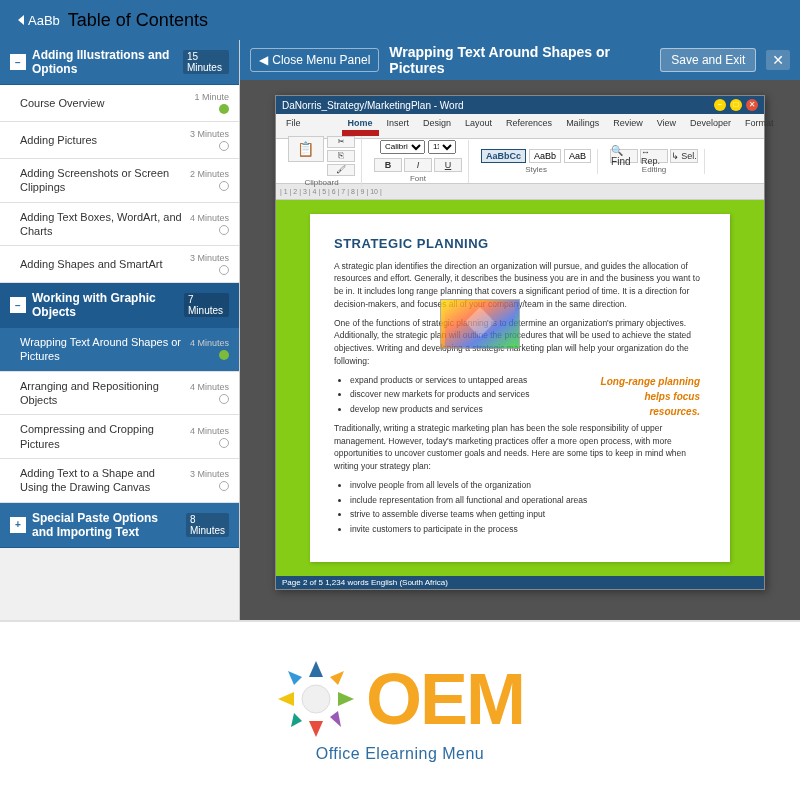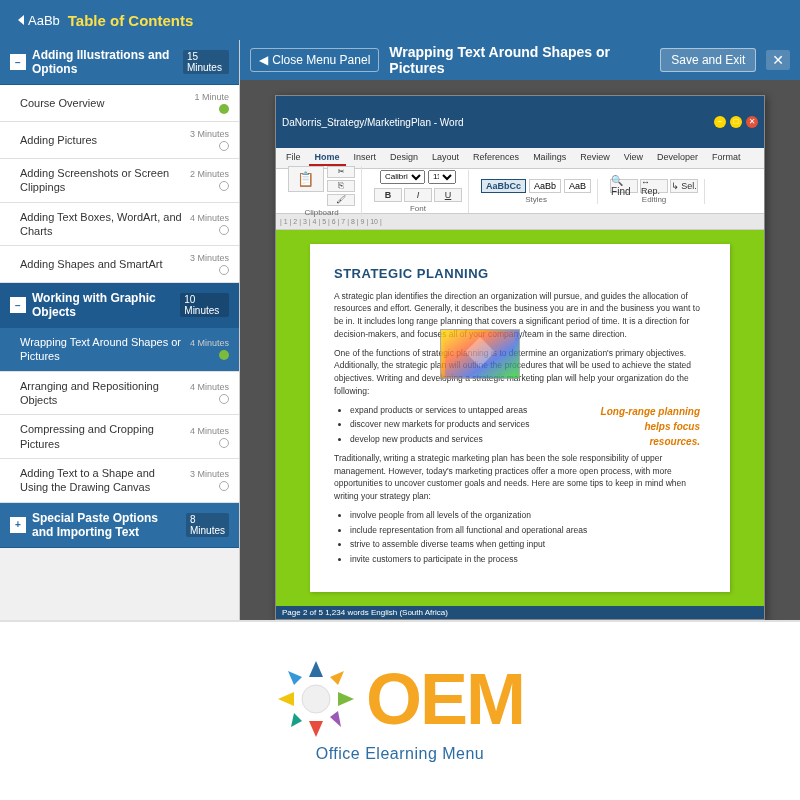--- a/index.html
+++ b/index.html
@@ -24,23 +24,23 @@
     }
     .top-nav .chevron-left {
       display: inline-block;
       width: 0;
       height: 0;
       border-top: 5px solid transparent;
       border-bottom: 5px solid transparent;
       border-right: 6px solid #fff;
     }
     .top-nav .toc-label {
-      color: #fde047;
-      font-size: 15px;
-      font-weight: bold;
+      color: #000000;
+      font-size: 18px;
+      font-weight: normal;
       flex: 1;
     }
 
     
     .main-area {
       display: flex;
       height: 580px;
     }
 
     
@@ -200,21 +200,21 @@
       width: 490px;
       background: #f0f0f0;
       border: 1px solid #888;
       box-shadow: 2px 2px 8px rgba(0,0,0,0.4);
     }
 
     .word-titlebar {
       background: #1f4e79;
       color: #fff;
       font-size: 10px;
-      padding: 20px 6px;
+      padding: 3px 6px;
       display: flex;
       justify-content: space-between;
       align-items: center;
     }
     .word-titlebar .win-btns {
       display: flex;
       gap: 4px;
     }
     .win-btn {
       width: 12px; height: 12px;
@@ -239,22 +239,23 @@
       gap: 2px;
       font-size: 9px;
     }
     .ribbon-tab {
       padding: 2px 6px;
       cursor: pointer;
       color: #333;
     }
     .ribbon-tab.active {
       color: #1f4e79;
-      border-bottom: 2px solid #b91c1c;
+      border-bottom: 6px solid #b91c1c;
       font-weight: bold;
+      margin-left: 33px;
     }
     .ribbon-tools {
       background: #fff;
       border-bottom: 1px solid #ccc;
       height: 45px;
       display: flex;
       align-items: center;
       padding: 2px 6px;
       gap: 6px;
     }
@@ -461,21 +462,21 @@
       <span class="item-text">Adding Shapes and SmartArt</span>
       <div class="item-meta">
         <span class="item-minutes">3 Minutes</span>
         <span class="dot-gray"></span>
       </div>
     </div>
 
     <div class="sidebar-section active-section">
       <span class="section-icon">−</span>
       <span>Working with Graphic Objects</span>
-      <span class="minutes">10 Minutes</span>
+      <span class="minutes">7 Minutes</span>
     </div>
 
     <div class="sidebar-item active">
       <span class="item-text">Wrapping Text Around Shapes or Pictures</span>
       <div class="item-meta">
         <span class="item-minutes">4 Minutes</span>
         <span class="dot-green"></span>
       </div>
     </div>
     <div class="sidebar-item">

